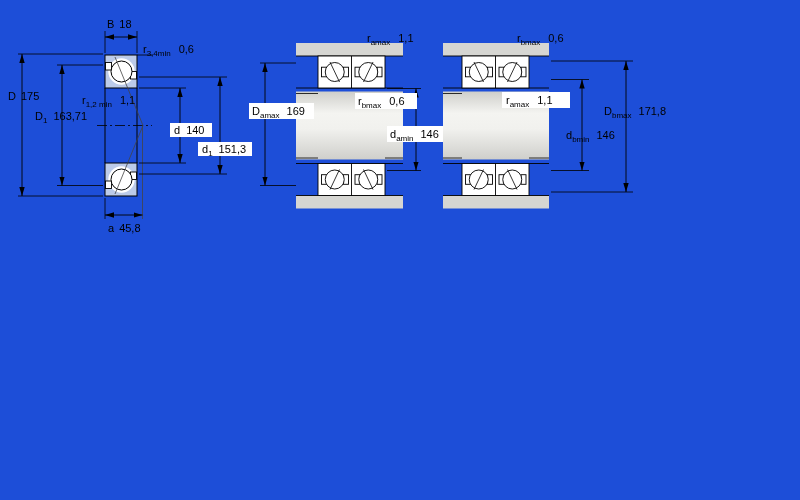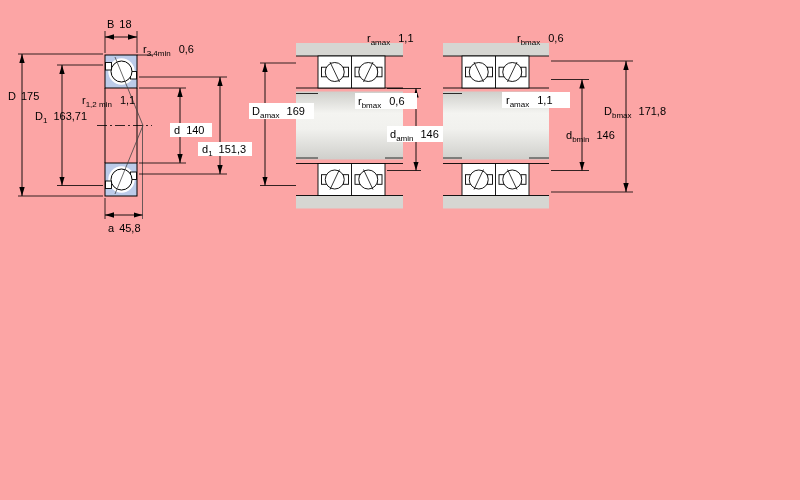--- a/index.html
+++ b/index.html
@@ -1,16 +1,16 @@
 <!DOCTYPE html>
 <html><head>
 <meta charset="utf-8">
 <style>
   html,body{margin:0;padding:0;background:#fff;}
-  #stage{position:relative;width:800px;height:500px;background:#fca5a5;overflow:hidden;
+  #stage{position:relative;width:800px;height:500px;background:#1d4ed8;overflow:hidden;
          font-family:"Liberation Sans",sans-serif;}
   svg text{font-family:"Liberation Sans",sans-serif;font-size:11px;fill:#000;}
   svg .sub{font-size:8px;}
   .tbl{position:absolute;font-family:"Liberation Serif",serif;font-size:12.5px;color:#000;}
 </style>
 </head>
 <body>
 
 <div id="stage">
 

